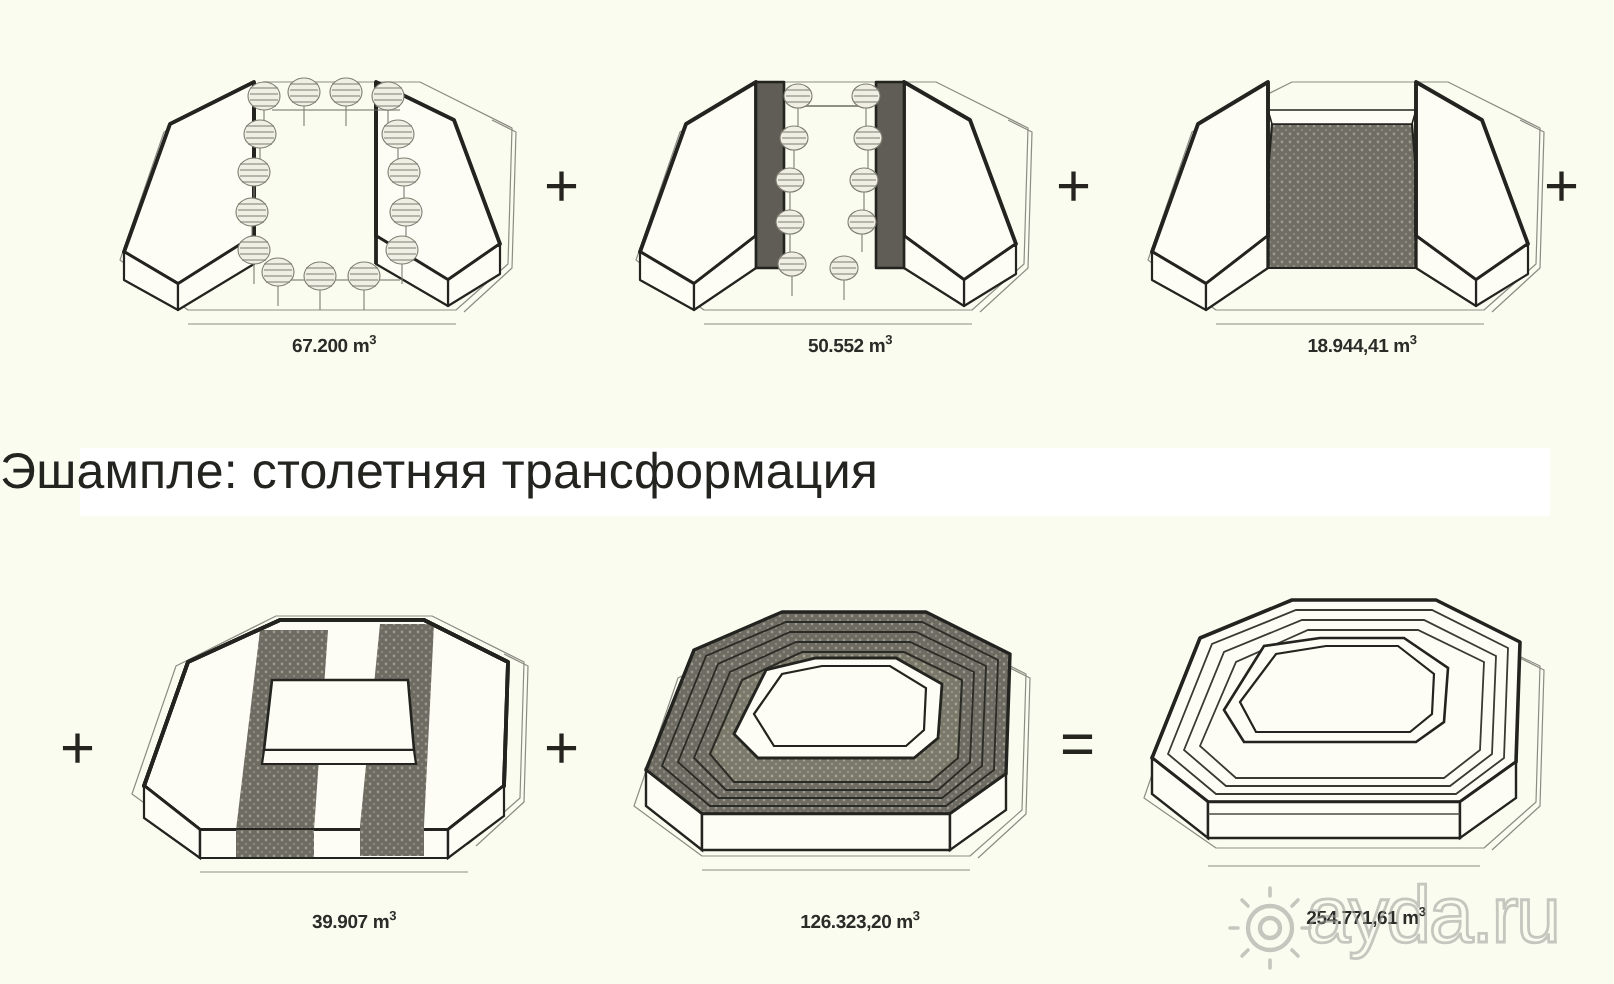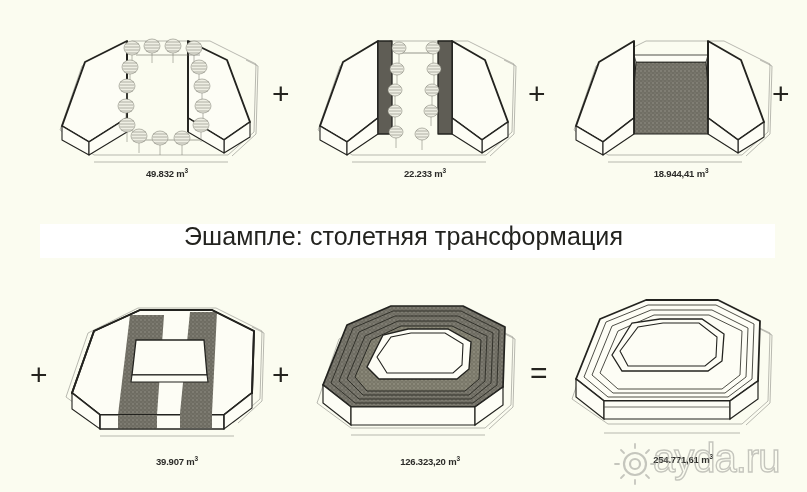--- a/index.html
+++ b/index.html
@@ -53,21 +53,21 @@
     top: 224px;
     width: 735px;
     height: 34px;
     background: #ffffff;
   }
   #title {
     position: absolute;
     left: 0;
     top: 222px;
     width: 807px;
-    text-align: center;
+    text-align: left;
     font-family: "Liberation Sans", sans-serif;
     font-size: 25px;
     font-weight: 400;
     color: #23231f;
     letter-spacing: 0.1px;
   }
   #watermark {
     position: absolute;
     left: 605px;
     top: 432px;
@@ -194,21 +194,21 @@
           <path d="M140 123 L140 133"></path>
         </g>
       </g>
 
       <g stroke="#8c8c84" stroke-width="0.6" fill="none">
         <path d="M52 140 L186 140"></path>
       </g>
     </svg>
   </div>
   <div class="caption" style="left:42px; top:167px;">
-    <span>49.832</span>
+    <span>67.200</span>
     <span>m</span><sup>3</sup>
   </div>
   <div class="op" style="left:272px; top:79px;">+</div>
 
   <div class="diagram" style="left:300px; top:22px;">
     <svg width="250" height="150" viewBox="0 0 250 150">
       <g fill="none" stroke="#8c8c84" stroke-width="0.6" stroke-linejoin="round">
         <path d="M18 108 L40 44 L90 19 L168 19 L214 42 L212 110 L186 133 L52 133 Z"></path>
         <path d="M204 38 L216 44 L214 112 L190 134"></path>
       </g>
@@ -283,21 +283,21 @@
           <path d="M116 109 L128 109 M116 112 L128 112 M116 115 L128 115"></path>
           <path d="M122 118 L122 128"></path>
         </g>
       </g>
       <g stroke="#8c8c84" stroke-width="0.6" fill="none">
         <path d="M52 140 L186 140"></path>
       </g>
     </svg>
   </div>
   <div class="caption" style="left:300px; top:167px;">
-    <span>22.233</span>
+    <span>50.552</span>
     <span>m</span><sup>3</sup>
   </div>
   <div class="op" style="left:528px; top:79px;">+</div>
 
   <div class="diagram" style="left:556px; top:22px;">
     <svg width="250" height="150" viewBox="0 0 250 150">
       <defs>
         <pattern id="stipple3" width="4" height="4" patternUnits="userSpaceOnUse">
           <rect width="4" height="4" fill="#706e64"></rect>
           <circle cx="1" cy="1" r="0.7" fill="#9d9b90"></circle>

